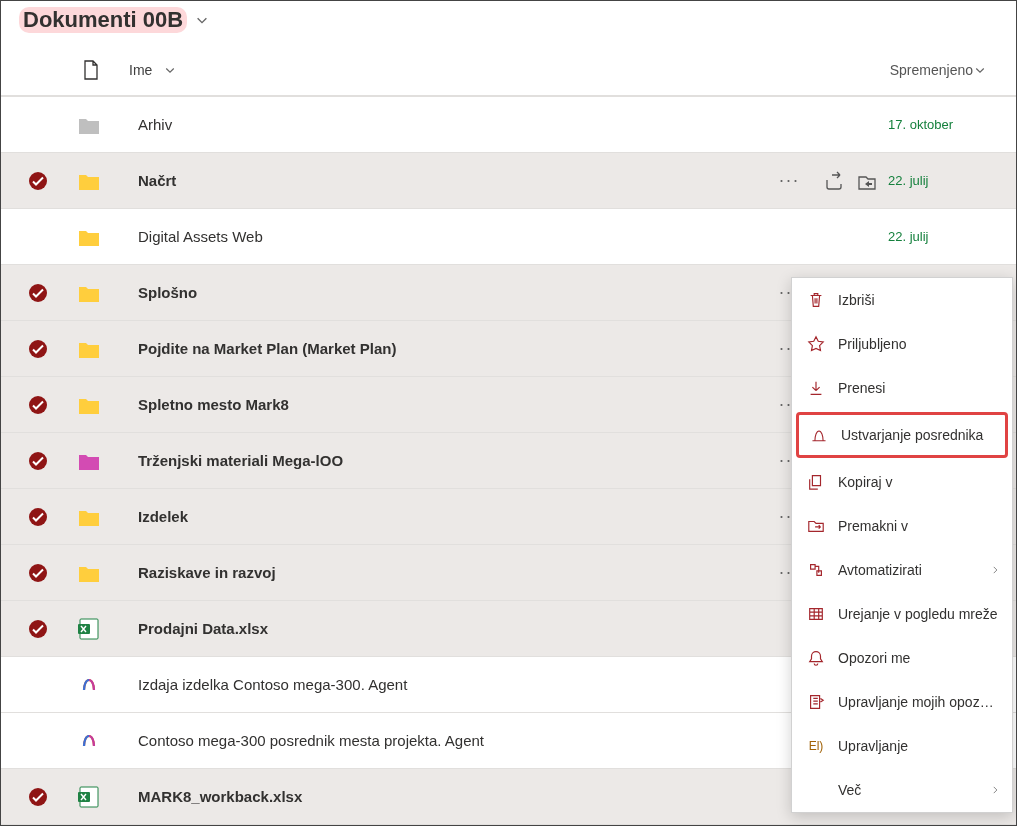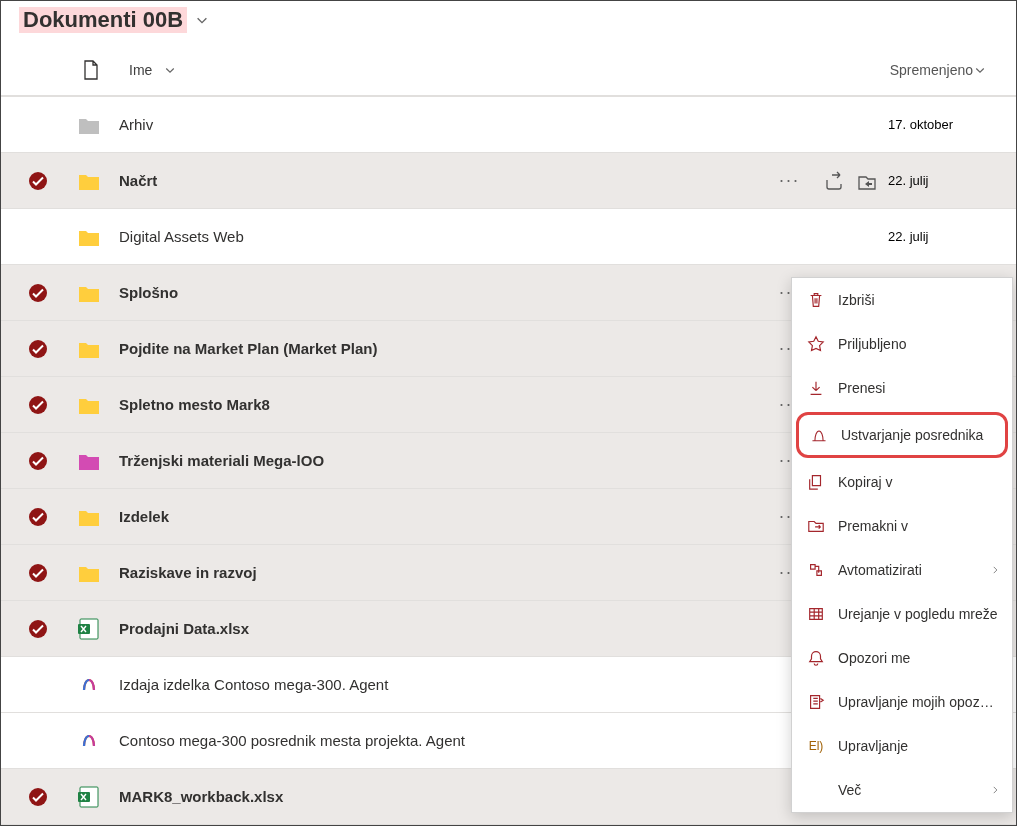--- a/index.html
+++ b/index.html
@@ -1,48 +1,48 @@
 <!DOCTYPE html>
 <html><head>
 <meta charset="utf-8">
 <style>
   html,body{margin:0;padding:0;font-family:"Segoe UI",Arial,sans-serif;color:#323130;background:#fff;}
   .wrap{width:1017px;height:826px;border:1px solid #444;box-sizing:border-box;overflow:hidden;position:relative;}
   .titlebar{display:flex;align-items:center;padding:6px 16px 6px 18px;}
-  .titlebar .title{font-size:22px;font-weight:700;background:#fdd8da;padding:0 4px;}
+  .titlebar .title{font-size:22px;font-weight:700;background:#fdd8da;padding:0 4px;border-radius:10px;}
   .titlebar .chev{margin-left:8px;color:#555;}
   
   .colhead{display:flex;align-items:center;height:50px;padding:0 18px;border-bottom:1px solid #e1dfdd;margin-top:6px;}
   .colhead .doc-icon{width:28px;display:flex;justify-content:center;color:#323130;margin-left:58px;}
   .colhead .name{display:flex;align-items:center;margin-left:24px;font-size:14px;color:#404040;}
   .colhead .name .chev{margin-left:12px;color:#555;}
   .colhead .spacer{flex:1;}
   .colhead .mod{display:flex;align-items:center;font-size:14px;color:#555;margin-right:12px;}
   .colhead .mod .chev{margin-left:1px;}
   
   .row{display:flex;align-items:center;height:55px;padding:0 18px;border-bottom:1px solid #e1dfdd;font-size:15px;}
   .row.sel{background:#ece9e7;}
   .row.first{border-top:1px solid #e1dfdd;}
   .row .check{width:38px;display:flex;justify-content:center;align-items:center;}
   .row .icon{width:28px;display:flex;justify-content:center;align-items:center;margin-left:18px;}
-  .row .fname{margin-left:16px;flex:1;white-space:nowrap;overflow:hidden;text-overflow:ellipsis;padding-right:10px;}
+  .row .fname{margin-left:35px;flex:1;white-space:nowrap;overflow:hidden;text-overflow:ellipsis;padding-right:10px;}
   .row .sel .fname,.row.sel .fname{font-weight:600;}
   .row .dots{width:34px;color:#666;font-size:18px;letter-spacing:1px;text-align:center;}
   .row .actions{display:flex;align-items:center;gap:12px;width:72px;justify-content:flex-end;color:#555;}
-  .row .date{width:110px;font-size:13px;color:#000000;margin-left:10px;}
+  .row .date{width:110px;font-size:13px;color:#15803d;margin-left:10px;}
   
   svg{display:block;}
   .folder-yellow{fill:#ffce3d;}
   .folder-grey{fill:#bfbfbf;}
   .folder-pink{fill:#d34bb3;}
   .checkmark{width:20px;height:20px;}
   
   .menu{position:absolute;top:276px;left:790px;width:220px;background:#fff;border:1px solid #d1d1d1;box-shadow:0 4px 14px rgba(0,0,0,.18);z-index:5;}
   .menu .mitem{display:flex;align-items:center;height:44px;padding:0 14px;font-size:14px;color:#323130;gap:12px;position:relative;}
-  .menu .mitem.hl{border:3px solid #e04343;border-radius:12px;margin:2px 4px;height:40px;padding:0 10px;}
+  .menu .mitem.hl{border:3px solid #e04343;border-radius:4px;margin:2px 4px;height:40px;padding:0 10px;}
   .menu .micon{width:20px;height:20px;display:flex;align-items:center;justify-content:center;color:#a4262c;}
   .menu .mitem .chevr{position:absolute;right:12px;color:#888;}
   .menu .mitem .txt{flex:1;white-space:nowrap;overflow:hidden;text-overflow:ellipsis;}
   .menu .noicon{width:20px;font-size:12px;color:#a16207;text-align:center;}
 </style>
 </head>
 <body>
 
 <div class="wrap">
   <div class="titlebar">

